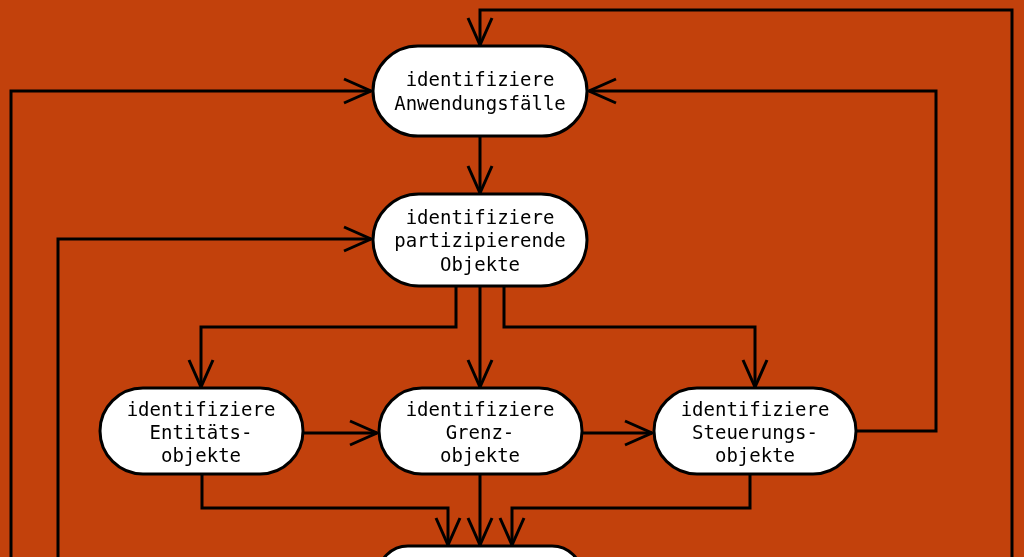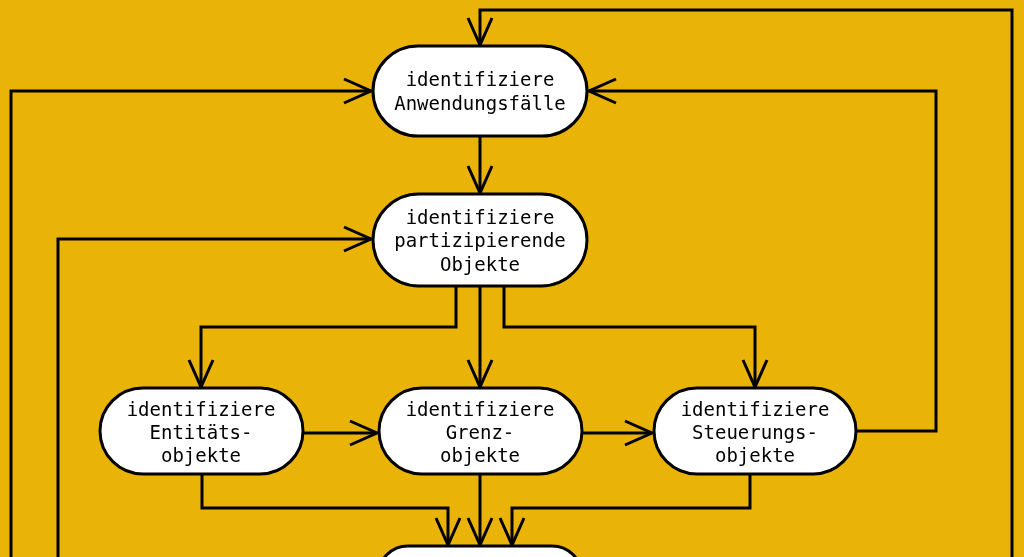--- a/index.html
+++ b/index.html
@@ -4,21 +4,21 @@
 <style>
   html, body {
     margin: 0;
     padding: 0;
     background: #ffffff;
   }
   #canvas {
     position: relative;
     width: 1024px;
     height: 557px;
-    background: #eab308;
+    background: #c2410c;
     overflow: hidden;
     font-family: "DejaVu Sans Mono", "Liberation Mono", monospace;
   }
   #diagram-svg {
     position: absolute;
     top: 0;
     left: 0;
     width: 1024px;
     height: 557px;
   }

